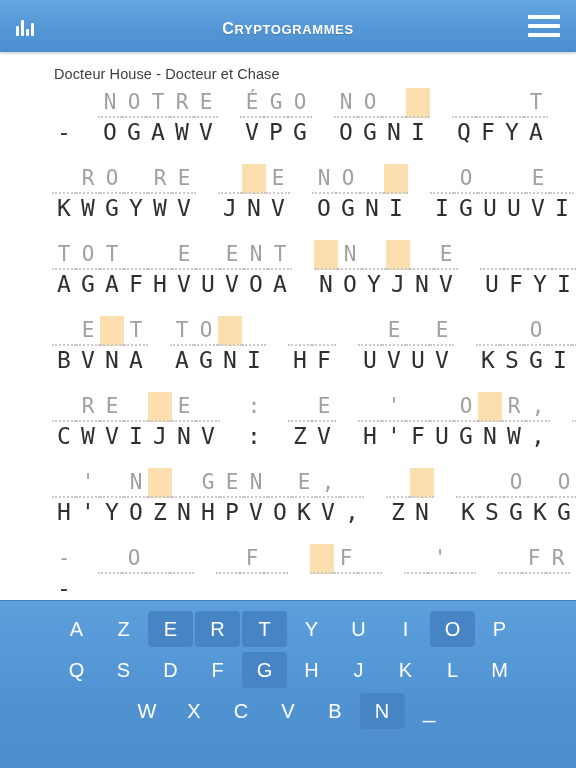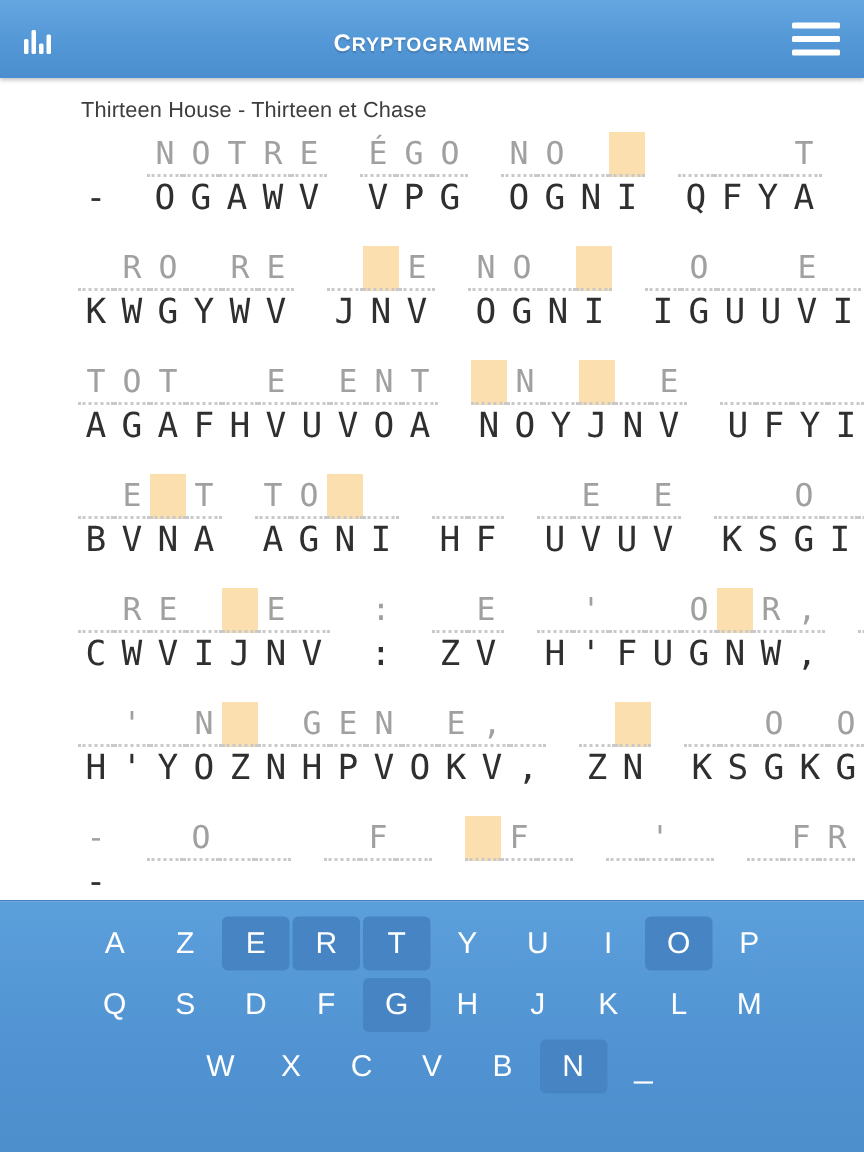--- a/index.html
+++ b/index.html
@@ -134,21 +134,21 @@
   </div>
   <div class="header-title">Cryptogrammes</div>
   <div class="menu-icon">
     <i></i>
     <i></i>
     <i></i>
   </div>
 </div>
 
 <div class="puzzle">
-  <div class="subtitle">Thirteen House - Thirteen et Chase</div>
+  <div class="subtitle">Docteur House - Docteur et Chase</div>
   <div id="lines-container">
       <div class="line"><div class="word"><div class="plain-row">
             <div class="cell nodash">&nbsp;</div>
           </div><div class="cipher-row">
             <div class="cell">-</div>
           </div></div><div class="word"><div class="plain-row">
             <div class="cell">N</div>
             <div class="cell">O</div>
             <div class="cell">T</div>
             <div class="cell">R</div>

